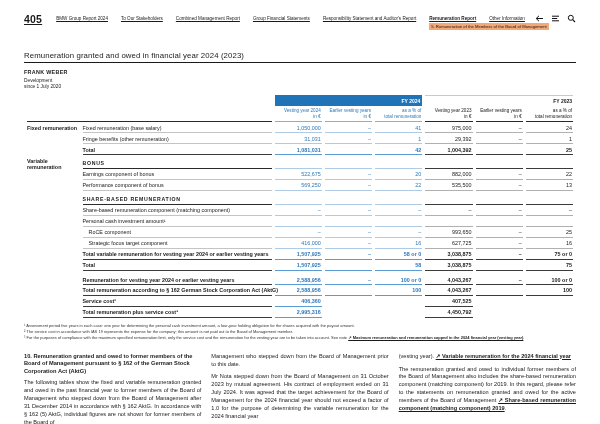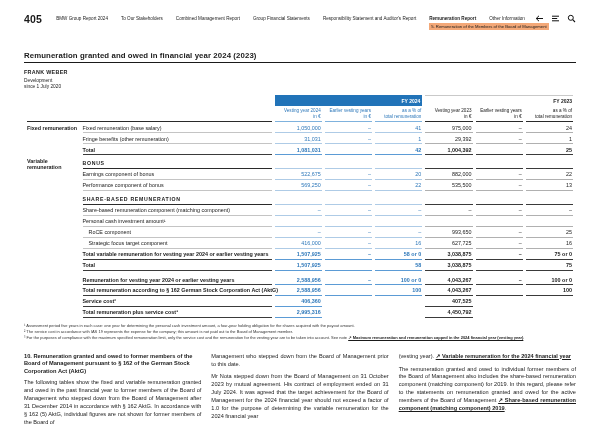--- a/index.html
+++ b/index.html
@@ -5,36 +5,36 @@
   * { margin:0; padding:0; box-sizing:border-box; }
   html,body { background:#fff; }
   body {
     width:600px; height:424px; overflow:hidden; position:relative;
     font-family:"Liberation Sans", sans-serif; color:#1a1a1a;
     -webkit-font-smoothing:antialiased;
   }
   .content { padding:0 24px; }
 
   
-  .topbar { display:flex; align-items:flex-start; padding:14px 24px 0 24px; }
+  .topbar { display:flex; align-items:flex-start; padding:14px 24px 0 24px;text-decoration:underline; }
   .pageno { font-size:10.5px; font-weight:bold; letter-spacing:.2px; margin-right:14px; line-height:1; }
   .navitems { display:flex; gap:13px; margin-top:2px; flex:1; }
   .navitem { font-size:4.6px; color:#222; position:relative; white-space:nowrap; cursor:pointer; }
   .navitem.active { font-weight:bold; }
   .subbadge {
     position:absolute; left:0; top:6.5px; background:var(--orange,#f3a878);
     font-weight:normal; font-size:4.2px; padding:1.2px 2px; white-space:nowrap; color:#1a1a1a;
   }
   .navicons { display:flex; gap:7px; margin-top:0; }
   .navicons svg { display:block; cursor:pointer; }
 
   
   .titleblock { margin-top:26px; }
   h1.pagetitle {
-    font-size:7.8px; font-weight:bold; padding-bottom:2.5px;
+    font-size:7.8px; font-weight:normal; padding-bottom:2.5px;
     border-bottom:1.2px solid #1a1a1a; letter-spacing:.1px;
   }
   .person { margin-top:6px; font-size:5.4px; font-weight:bold; letter-spacing:.3px; }
   .dev { margin-top:3px; font-size:4.8px; line-height:1.35; color:#222; }
 
   
   table.remu {
     width:100%; margin-top:4px; border-collapse:separate; border-spacing:3px 0;
     table-layout:fixed; font-size:5.4px; color:#1a1a1a;
   }

